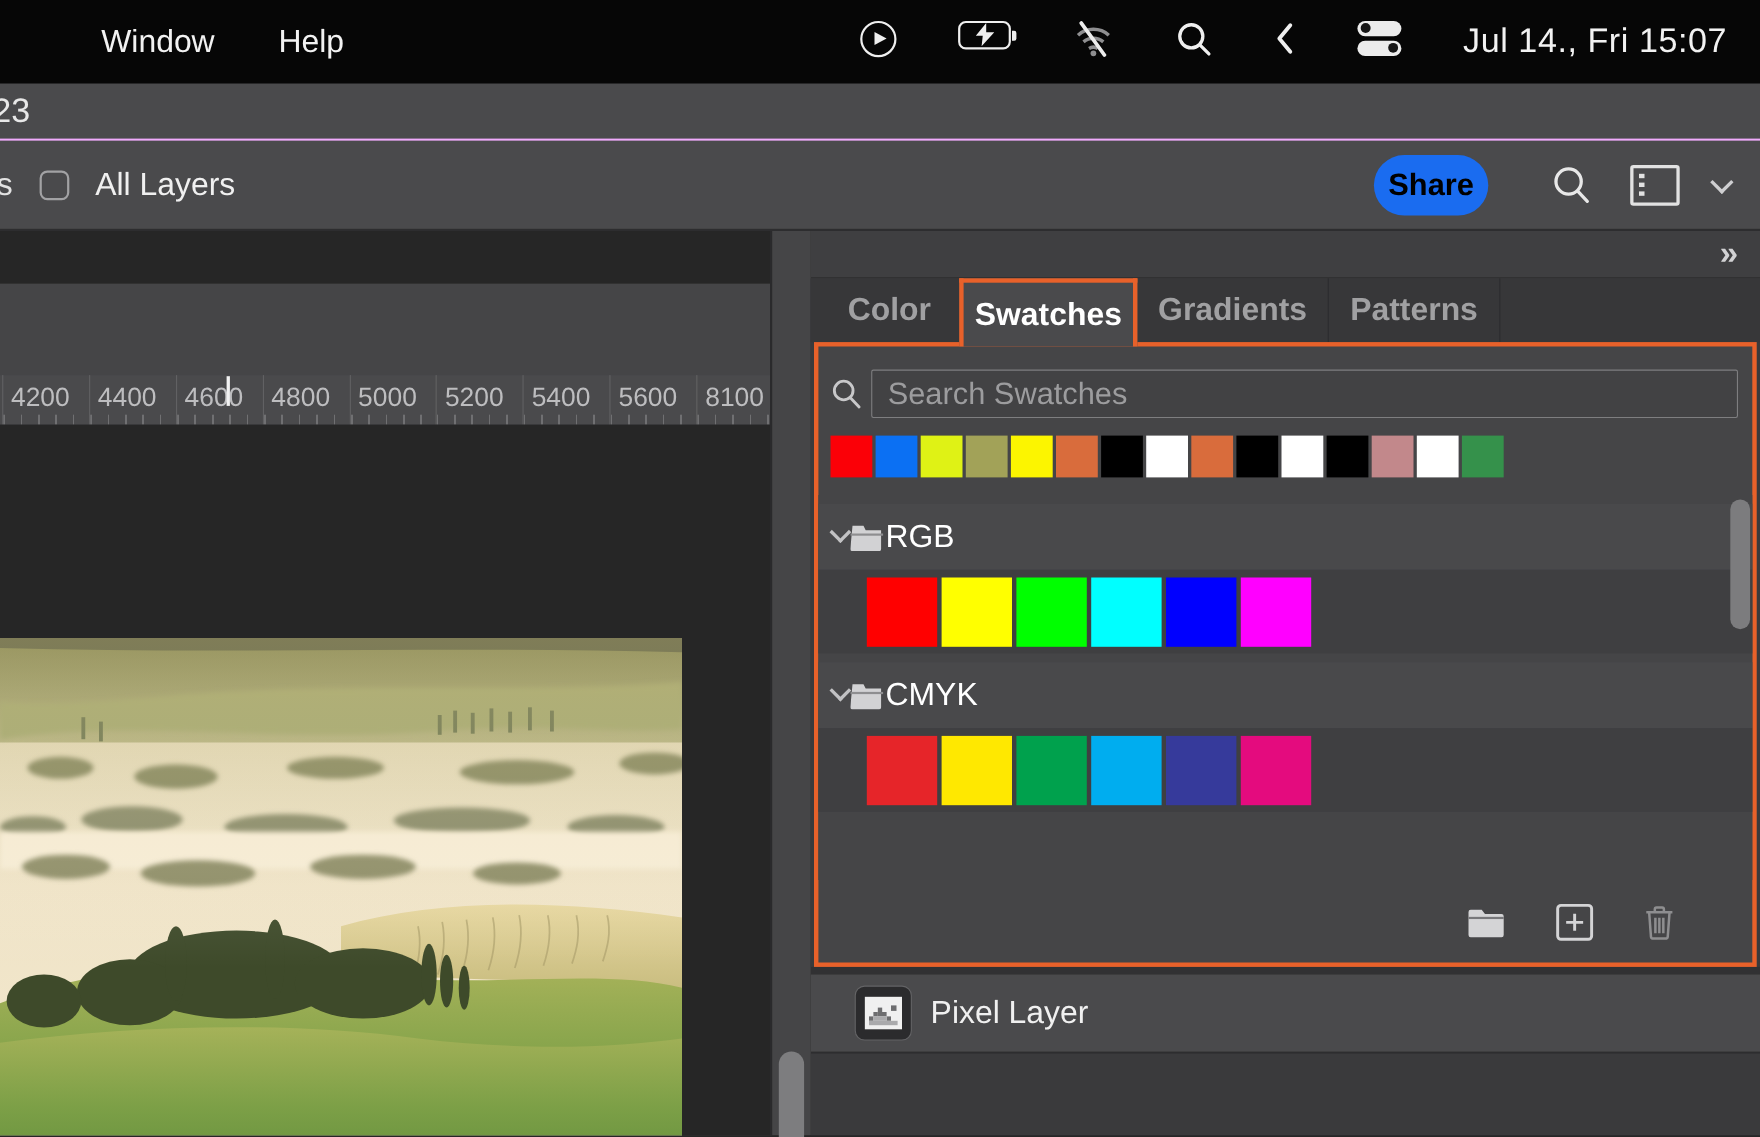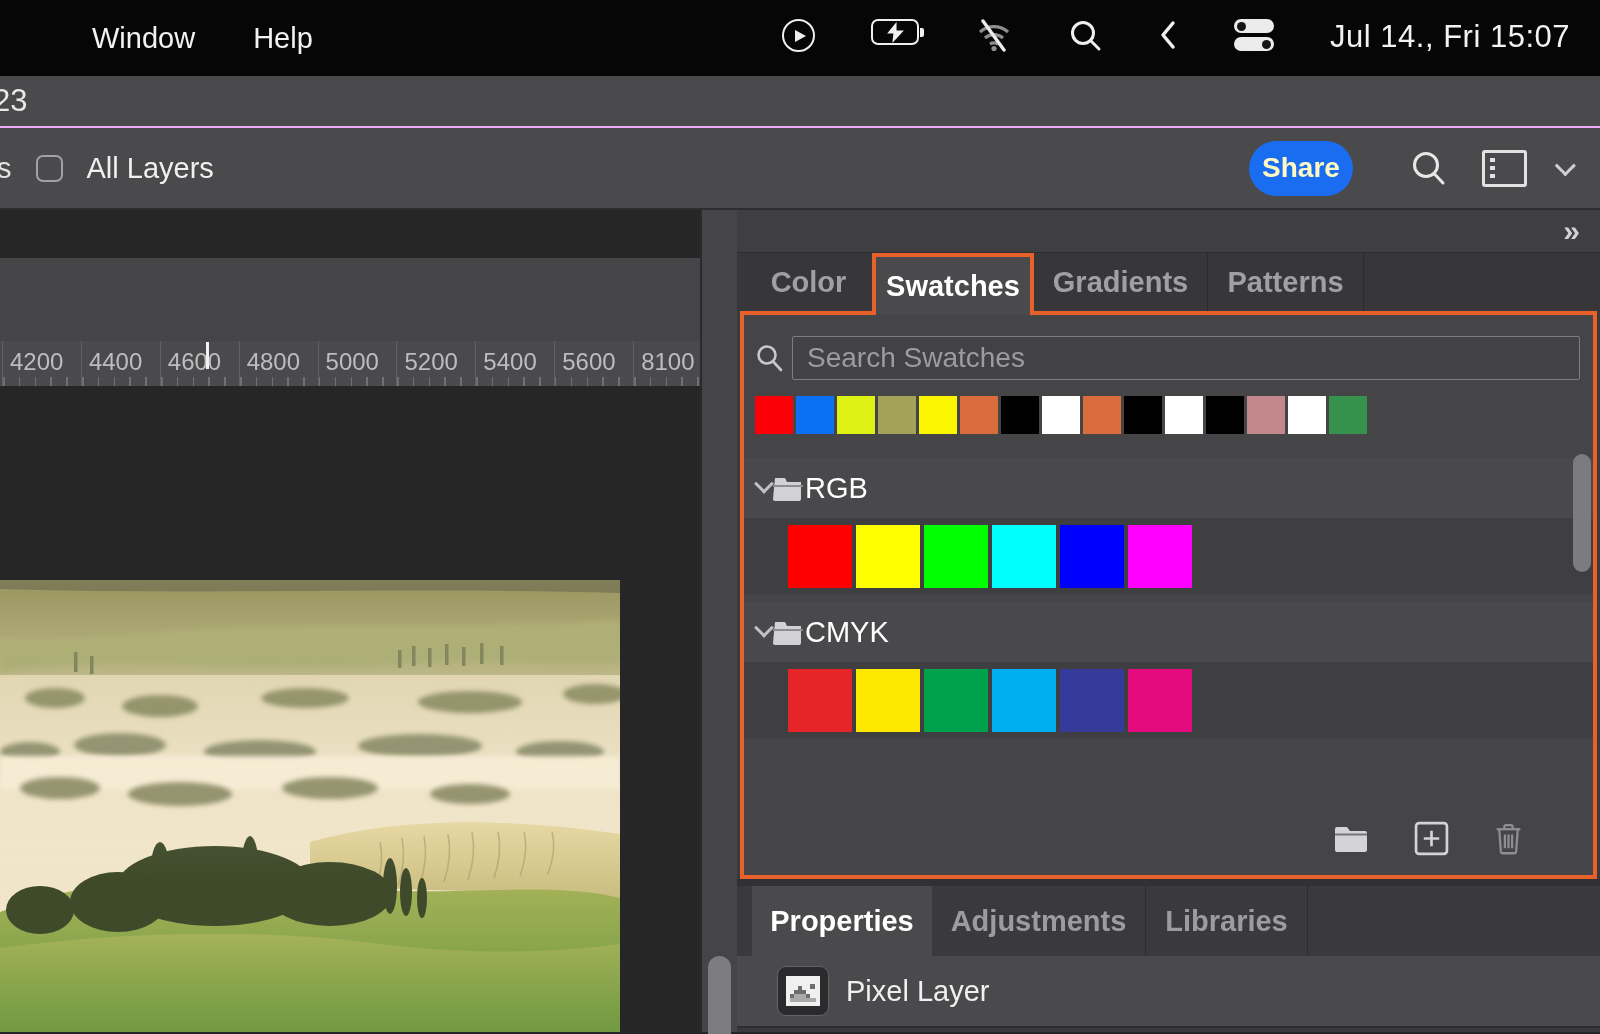--- a/index.html
+++ b/index.html
@@ -31,21 +31,21 @@
   .titlebar { height:52px; background:#4a4a4c; color:#e8e8e8; display:flex; align-items:center;
               border-bottom:2px solid #f0abfc; }
   .title-frag { font-size:31px; font-weight:500; margin-left:-7px; }
   .toolbar { height:82px; background:#4a4a4c; display:flex; align-items:center;
              border-bottom:2px solid #2d2d2f; padding-right:30px; }
   .tb-frag { color:#e2e2e2; font-size:29px; margin-left:-3px; }
   .checkbox { width:27px; height:27px; border:2.5px solid #a2a2a4; border-radius:7px;
               margin-left:24px; background:transparent; }
   .tb-label { color:#f0f0f0; font-size:29px; margin-left:24px;text-align:right; }
   .tb-right { margin-left:auto; display:flex; align-items:center; }
-  .share-btn { background:#1a6cf0; color:#fef9c3; border:none; border-radius:28px;
+  .share-btn { background:#1a6cf0; color:#000000; border:none; border-radius:28px;
                width:104px; height:55px; font-size:28px; font-weight:700;
                font-family:inherit; }
   .tb-search { margin-left:58px; display:flex; }
   .panel-icn { margin-left:36px; width:45px; height:37px; border:3px solid #e2e2e2;
                border-radius:3px; position:relative; }
   .panel-icn::before { content:""; position:absolute; left:5px; top:5px; width:4.5px; height:4.5px;
                background:#e2e2e2; box-shadow:0 8px #e2e2e2, 0 16px #e2e2e2; }
   .tb-chevron { margin-left:28px; width:15px; height:15px; border-right:3px solid #cfcfd1;
                border-bottom:3px solid #cfcfd1; transform:rotate(45deg) translateY(-4px); }
 
@@ -422,26 +422,20 @@
           <path d="M2.5,7 h23"></path>
             <path d="M10,7 V4.5 a1.5,1.5 0 0 1 1.5,-1.5 h5 a1.5,1.5 0 0 1 1.5,1.5 V7"></path>
           <path d="M5,7 l1.6,21.5 a2,2 0 0 0 2,1.8 h10.8 a2,2 0 0 0 2,-1.8 L23,7"></path>
           <path d="M10.5,12 v13.5 M14,12 v13.5 M17.5,12 v13.5"></path>
         </svg>
       </div>
     </div>
 
     <div class="panel-gap"></div>
 
-    <div class="props-tabbar">
-      <div class="ptab active">Properties</div>
-      <div class="ptab adjustments">Adjustments</div>
-      <div class="ptab libraries">Libraries</div>
-      <span class="ptab-menu"><span class="hamburger"></span></span>
-    </div>
 
     <div class="pixel-row">
       <span class="layer-thumb">
         <svg width="34" height="30" viewBox="0 0 34 30">
           <rect width="34" height="30" fill="#f0f0f0"></rect>
           <g fill="#6d6d6f">
             <rect x="4" y="18" width="4" height="4"></rect>
               <rect x="8" y="14" width="4" height="4"></rect>
             <rect x="12" y="10" width="4" height="4"></rect>
               <rect x="12" y="14" width="8" height="4"></rect>

